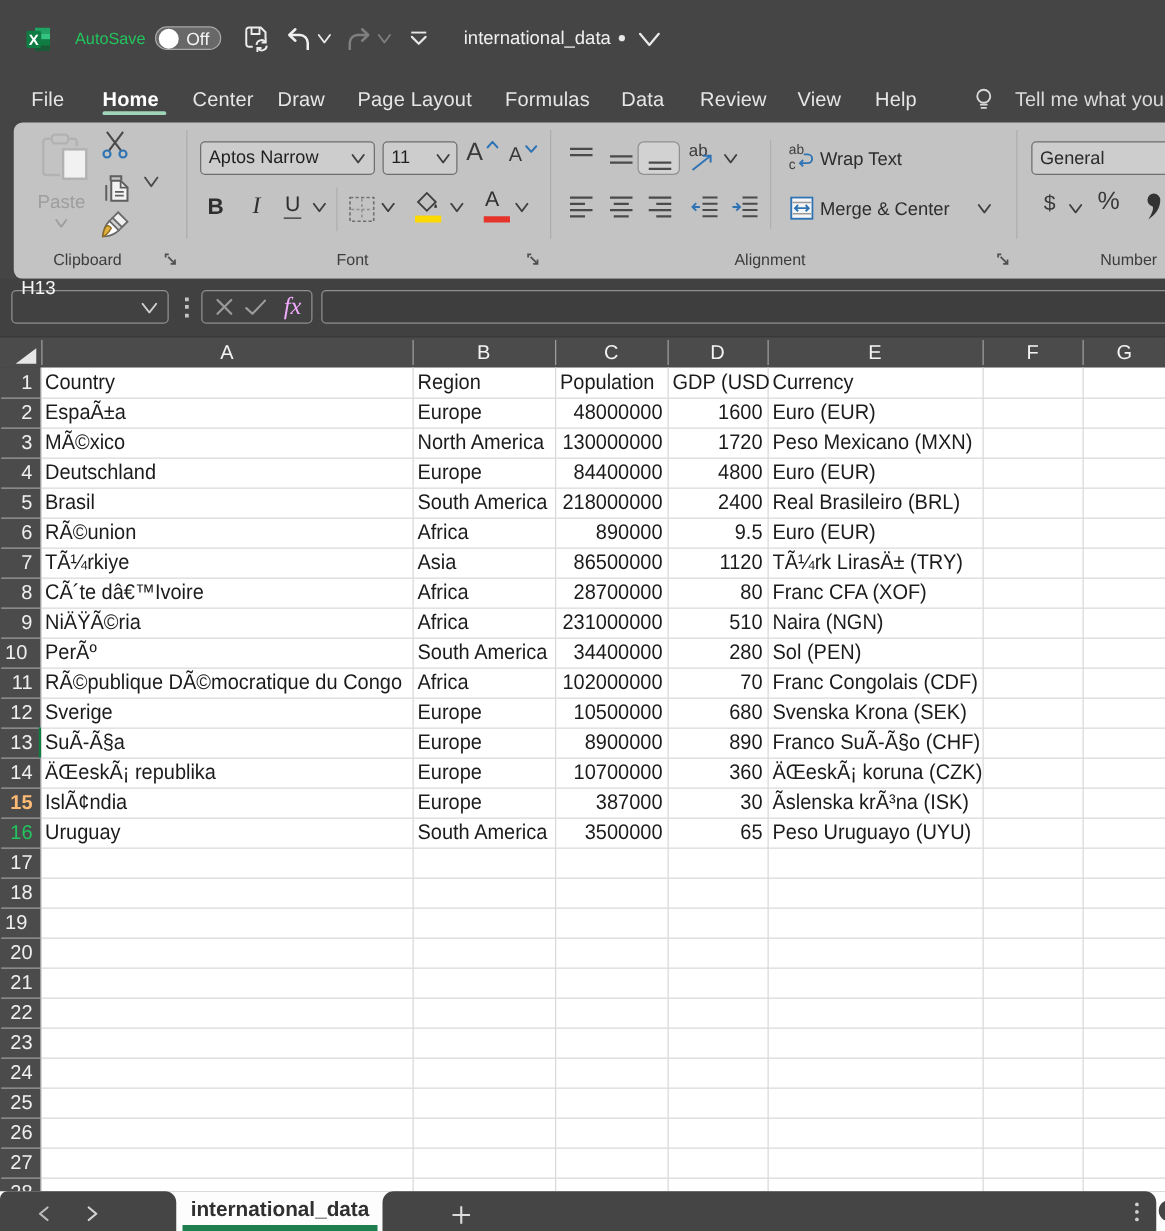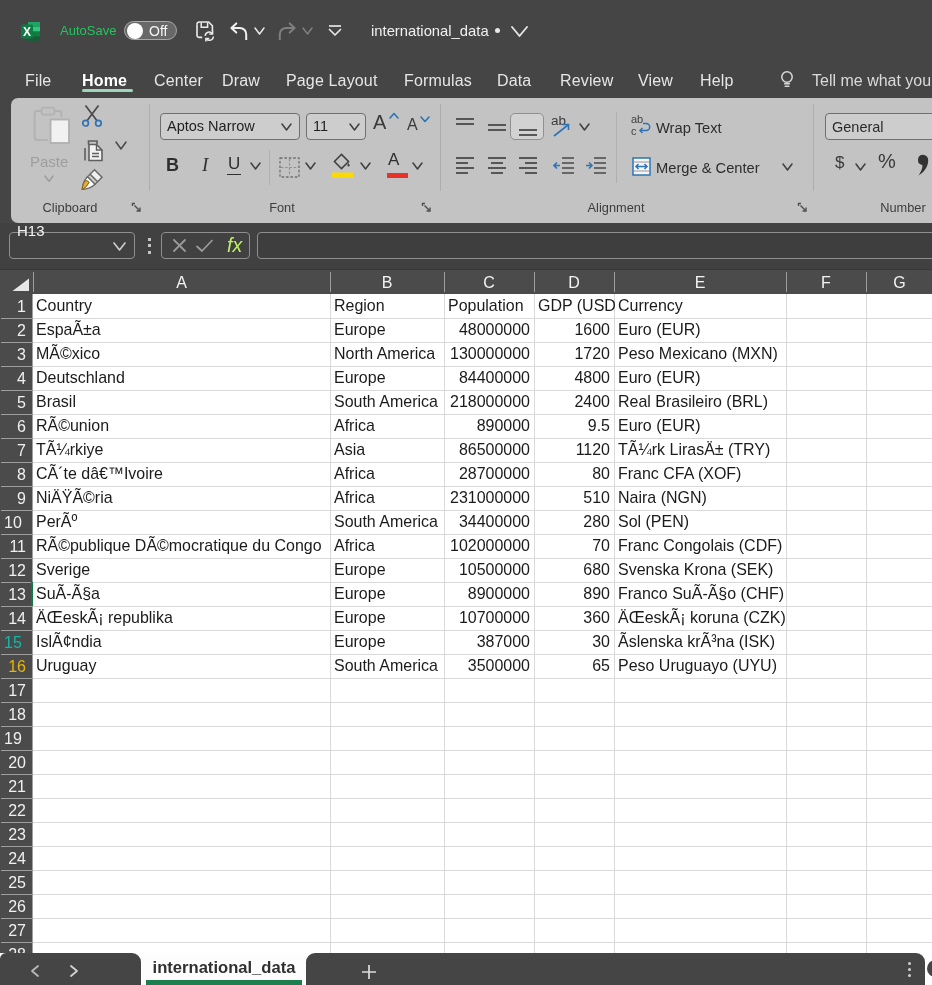--- a/index.html
+++ b/index.html
@@ -251,21 +251,21 @@
 <div style="position:absolute;left:147.5px;top:237.5px;width:3px;height:3.2px;background:#c4c4c4"></div>
 <div style="position:absolute;left:147.5px;top:244px;width:3px;height:3.2px;background:#c4c4c4"></div>
 <div style="position:absolute;left:147.5px;top:250.5px;width:3px;height:3.2px;background:#c4c4c4"></div>
 <div style="position:absolute;left:161px;top:232px;width:89px;height:27px;border:1.2px solid #8f8f8f;border-radius:4px"></div>
 <svg style="position:absolute;left:172px;top:238px;" width="15" height="15" viewBox="0 0 15 15">
       <path d="M2 2 L13 13 M13 2 L2 13" stroke="#999999" stroke-width="1.8" stroke-linecap="round"></path>
     </svg>
 <svg style="position:absolute;left:195px;top:238px;" width="19" height="15" viewBox="0 0 19 15">
       <path d="M2 8.5 L7 13 L17 2.5" fill="none" stroke="#9d9d9d" stroke-width="1.7" stroke-linecap="round" stroke-linejoin="round"></path>
     </svg>
-<div style="position:absolute;left:227px;top:234px;font-size:19.5px;color:#bef264;font-weight:400;white-space:pre;line-height:23px;font-family:Liberation Sans, sans-serif;font-style:italic">fx</div>
+<div style="position:absolute;left:227px;top:234px;font-size:19.5px;color:#f0abfc;font-weight:400;white-space:pre;line-height:23px;font-family:Liberation Serif, serif;font-style:italic">fx</div>
 <div style="position:absolute;left:257px;top:232px;width:680px;height:27px;border:1.2px solid #8f8f8f;border-radius:4px;background:#3e3e3e"></div>
 <div style="position:absolute;left:0px;top:269px;width:932px;height:1px;background:#373737"></div>
 <div style="position:absolute;left:0;top:270px;width:932px;height:24px;background:#4b4b4b"></div>
 <svg style="position:absolute;left:0px;top:270px;" width="33" height="24" viewBox="0 0 33 24">
       <path d="M12.5 21 L29 21 L29 8.5 Z" fill="#e6e6e6"></path>
     </svg>
 <div style="position:absolute;left:33px;top:272.5px;font-size:16px;color:#f3f3f3;font-weight:400;white-space:pre;line-height:19px;width:297px;text-align:center">A</div>
 <div style="position:absolute;left:330px;top:272.5px;font-size:16px;color:#f3f3f3;font-weight:400;white-space:pre;line-height:19px;width:114px;text-align:center">B</div>
 <div style="position:absolute;left:444px;top:272.5px;font-size:16px;color:#f3f3f3;font-weight:400;white-space:pre;line-height:19px;width:90px;text-align:center">C</div>
 <div style="position:absolute;left:534px;top:272.5px;font-size:16px;color:#f3f3f3;font-weight:400;white-space:pre;line-height:19px;width:80px;text-align:center">D</div>
@@ -300,23 +300,23 @@
 <div style="position:absolute;left:0px;top:512.5px;font-size:16px;color:#efefef;font-weight:400;white-space:pre;line-height:19px;width:26px;text-align:center">10</div>
 <div style="position:absolute;left:1px;top:510px;width:31px;height:1px;background:#9e9e9e"></div>
 <div style="position:absolute;left:0px;top:536.5px;font-size:16px;color:#efefef;font-weight:400;white-space:pre;line-height:19px;width:26px;text-align:right">11</div>
 <div style="position:absolute;left:1px;top:534px;width:31px;height:1px;background:#9e9e9e"></div>
 <div style="position:absolute;left:0px;top:560.5px;font-size:16px;color:#efefef;font-weight:400;white-space:pre;line-height:19px;width:26px;text-align:right">12</div>
 <div style="position:absolute;left:1px;top:558px;width:31px;height:1px;background:#9e9e9e"></div>
 <div style="position:absolute;left:0px;top:584.5px;font-size:16px;color:#efefef;font-weight:400;white-space:pre;line-height:19px;width:26px;text-align:right">13</div>
 <div style="position:absolute;left:1px;top:582px;width:31px;height:1px;background:#9e9e9e"></div>
 <div style="position:absolute;left:0px;top:608.5px;font-size:16px;color:#efefef;font-weight:400;white-space:pre;line-height:19px;width:26px;text-align:right">14</div>
 <div style="position:absolute;left:1px;top:606px;width:31px;height:1px;background:#9e9e9e"></div>
-<div style="position:absolute;left:0px;top:632.5px;font-size:16px;color:#14b8a6;font-weight:400;white-space:pre;line-height:19px;width:26px;text-align:center">15</div>
+<div style="position:absolute;left:0px;top:632.5px;font-size:16px;color:#fdba74;font-weight:700;white-space:pre;line-height:19px;width:26px;text-align:right">15</div>
 <div style="position:absolute;left:1px;top:630px;width:31px;height:1px;background:#9e9e9e"></div>
-<div style="position:absolute;left:0px;top:656.5px;font-size:16px;color:#eab308;font-weight:400;white-space:pre;line-height:19px;width:26px;text-align:right">16</div>
+<div style="position:absolute;left:0px;top:656.5px;font-size:16px;color:#22c55e;font-weight:400;white-space:pre;line-height:19px;width:26px;text-align:right">16</div>
 <div style="position:absolute;left:1px;top:654px;width:31px;height:1px;background:#9e9e9e"></div>
 <div style="position:absolute;left:0px;top:680.5px;font-size:16px;color:#efefef;font-weight:400;white-space:pre;line-height:19px;width:26px;text-align:right">17</div>
 <div style="position:absolute;left:1px;top:678px;width:31px;height:1px;background:#9e9e9e"></div>
 <div style="position:absolute;left:0px;top:704.5px;font-size:16px;color:#efefef;font-weight:400;white-space:pre;line-height:19px;width:26px;text-align:right">18</div>
 <div style="position:absolute;left:1px;top:702px;width:31px;height:1px;background:#9e9e9e"></div>
 <div style="position:absolute;left:0px;top:728.5px;font-size:16px;color:#efefef;font-weight:400;white-space:pre;line-height:19px;width:26px;text-align:center">19</div>
 <div style="position:absolute;left:1px;top:726px;width:31px;height:1px;background:#9e9e9e"></div>
 <div style="position:absolute;left:0px;top:752.5px;font-size:16px;color:#efefef;font-weight:400;white-space:pre;line-height:19px;width:26px;text-align:right">20</div>
 <div style="position:absolute;left:1px;top:750px;width:31px;height:1px;background:#9e9e9e"></div>
 <div style="position:absolute;left:0px;top:776.5px;font-size:16px;color:#efefef;font-weight:400;white-space:pre;line-height:19px;width:26px;text-align:right">21</div>

